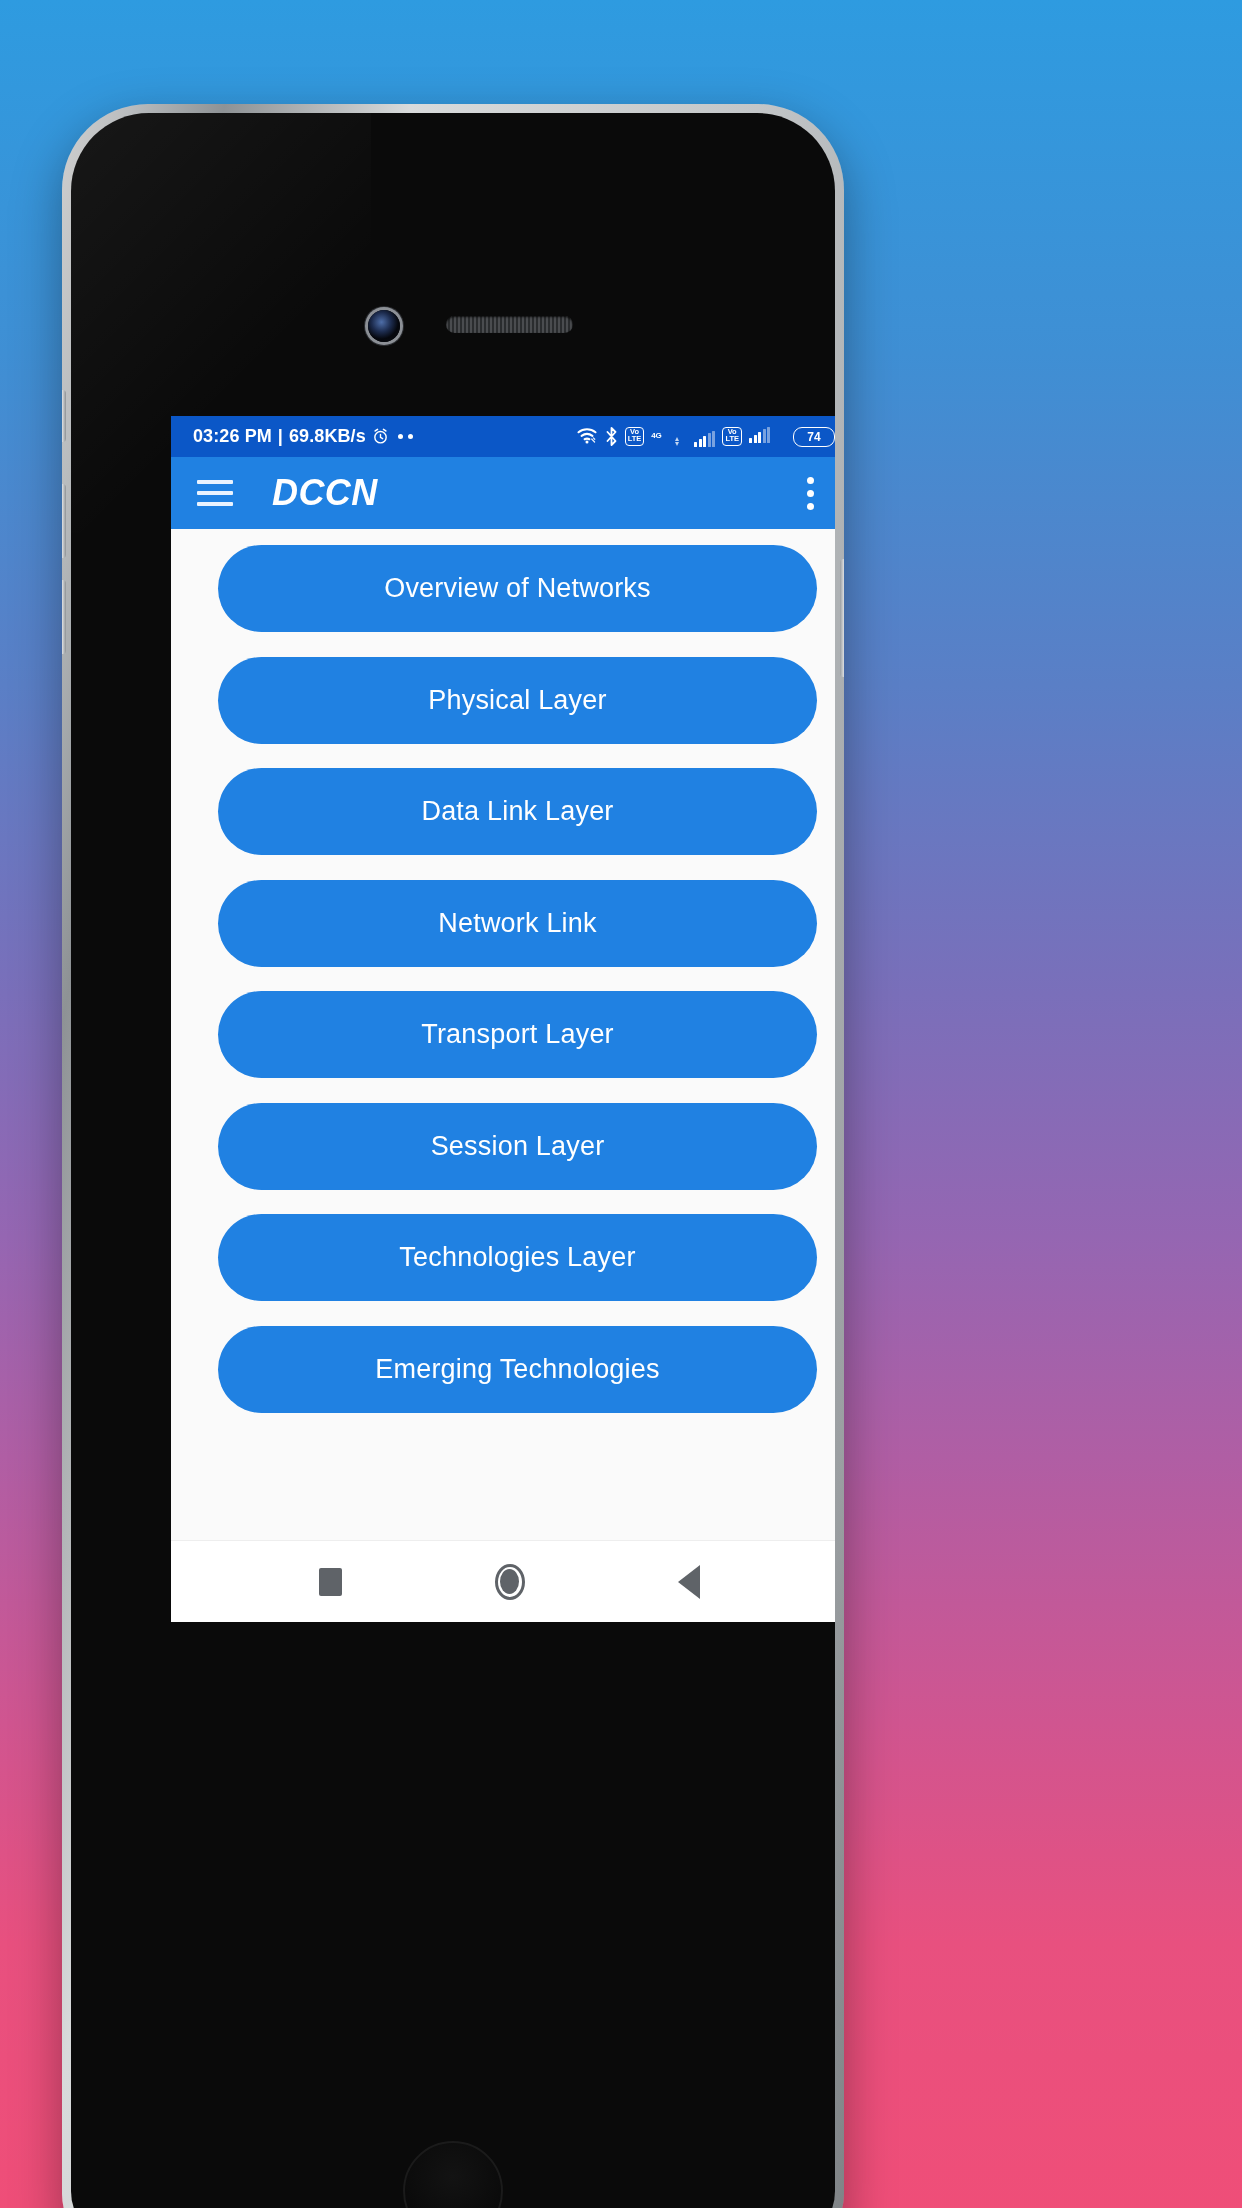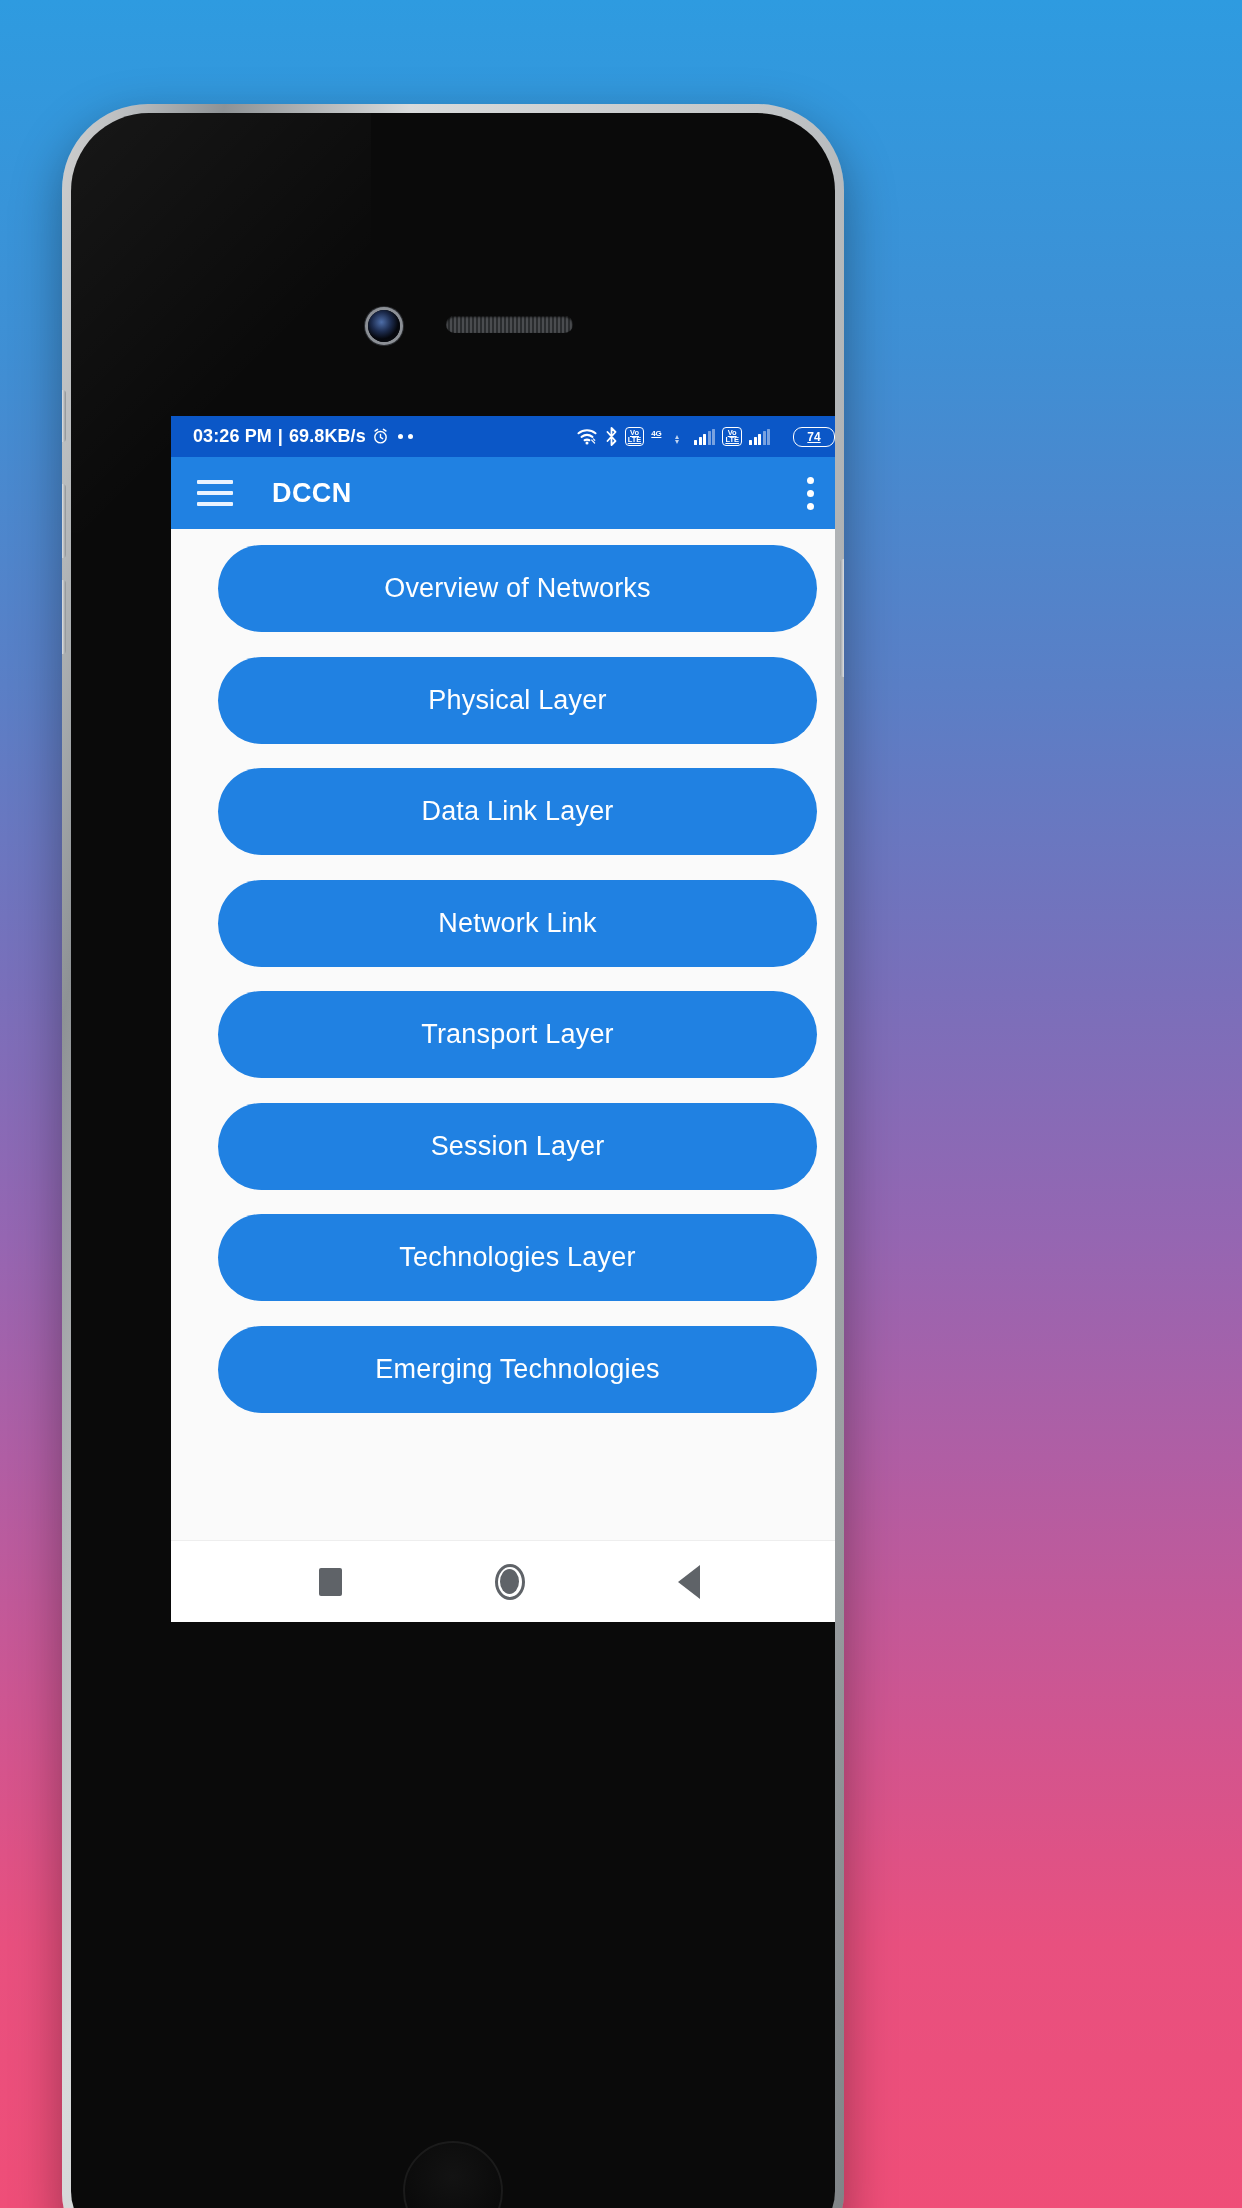--- a/index.html
+++ b/index.html
@@ -92,21 +92,21 @@
     display:flex; align-items:center;
     padding:0 14px 0 22px;
     color:#ffffff;
   }
   #status-left {
     display:flex; align-items:center; gap:6px;
     font-size:18px; font-weight:bold; letter-spacing:0.1px;
     white-space:nowrap;
   }
   #status-spacer { flex:1; }
-  #status-right { display:flex; align-items:center; gap:7px;text-decoration:underline; }
+  #status-right { display:flex; gap:7px; }
 
   .alarm-icon { width:17px; height:17px; display:block; }
   .dots-icon { display:flex; gap:5px; align-items:center; margin-left:3px; }
   .dots-icon i { width:5px; height:5px; border-radius:50%; background:#fff; display:block; }
 
   .wifi-icon { width:22px; height:17px; display:block; }
   .bt-icon { width:13px; height:19px; display:block; }
 
   .volte-badge {
     border:1.6px solid #fff; border-radius:4px;
@@ -147,22 +147,22 @@
   
   #app-bar {
     height:72px;
     background:#2081e2;
     display:flex; align-items:center;
     padding:0 22px 0 26px;
   }
   #hamburger { width:36px; height:26px; display:flex; flex-direction:column; justify-content:space-between; cursor:pointer; }
   #hamburger i { display:block; height:4px; background:#eaf3ff; border-radius:1px; }
   #app-title {
-    color:#ffffff; font-size:27px; font-weight:bold;
-    margin-left:39px; letter-spacing:0.4px;
+    color:#ffffff; font-size:36px; font-weight:bold;
+    margin-left:39px; letter-spacing:0.4px;font-style:italic;
   }
   #app-bar-spacer { flex:1; }
   #overflow-menu { width:34px; height:44px; display:flex; flex-direction:column; align-items:center; justify-content:center; gap:6px; cursor:pointer; }
   #overflow-menu i { width:7px; height:7px; border-radius:50%; background:#ffffff; display:block; }
 
   
   #content {
     background:#fafafa;
     height:1011px;
     padding:16px 32px 0 47px;

